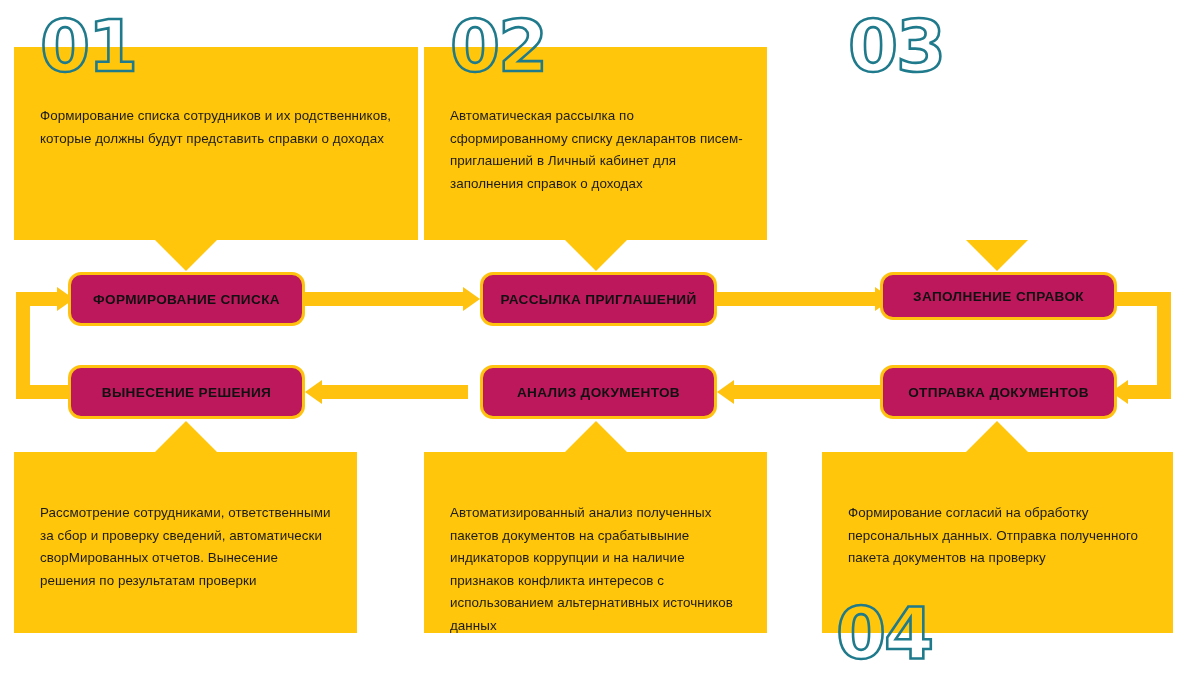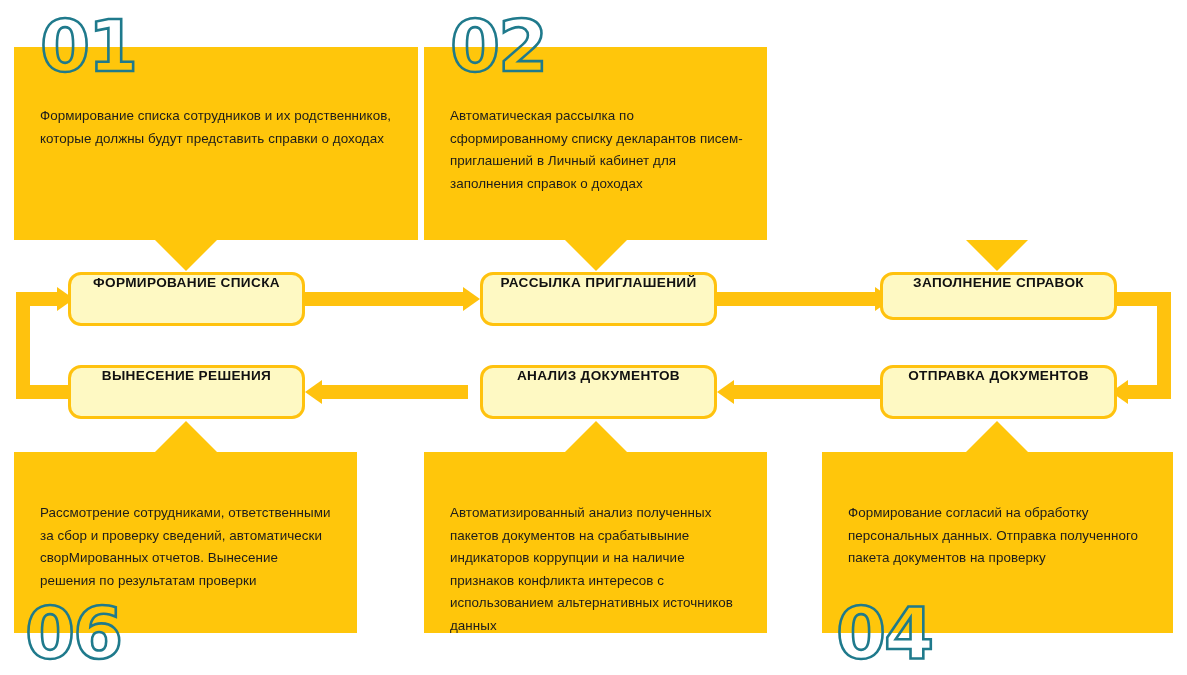--- a/index.html
+++ b/index.html
@@ -56,24 +56,25 @@
     letter-spacing:-2px;
     color:transparent;
     -webkit-text-stroke:2.6px #1F7A8C;
     text-shadow:none;
     user-select:none;
   }
 
   
   .flowbox{
     position:absolute;
-    background:#fef9c3;
+    background:#be185d;
     border:3.2px solid #FFC20E;
     border-radius:13px;
     display:flex;
+    align-items:center;
     justify-content:center;
     box-sizing:border-box;
     z-index:5;
   }
   .flowbox span{
     font-size:13.6px;
     font-weight:700;
     color:#111111;
     letter-spacing:0.35px;
     text-align:center;
@@ -109,26 +110,26 @@
   <div class="tail-down" style="left:155px;top:240px;"></div>
   <div class="numeral" style="left:40px;top:10px;">01</div>
 
   <div class="card top" style="left:424px;top:47px;width:343px;height:193px;">
     <div class="card-text">Автоматическая рассылка по сформированному списку декларантов писем-приглашений в Личный кабинет для заполнения справок о доходах</div>
   </div>
   <div class="tail-down" style="left:565px;top:240px;"></div>
   <div class="numeral" style="left:450px;top:10px;">02</div>
 
   <div class="tail-down" style="left:966px;top:240px;"></div>
+  <div class="numeral" style="left:848px;top:10px;">03</div>
 
   <div class="card bottom" style="left:14px;top:452px;width:343px;height:181px;">
     <div class="card-text">Рассмотрение сотрудниками, ответственными за сбор и проверку сведений, автоматически сворМированных отчетов. Вынесение решения по результатам проверки</div>
   </div>
   <div class="tail-up" style="left:155px;top:421px;"></div>
-  <div class="numeral" style="left:25px;top:597px;">06</div>
 
   <div class="card bottom" style="left:424px;top:452px;width:343px;height:181px;">
     <div class="card-text">Автоматизированный анализ полученных пакетов документов на срабатывыние индикаторов коррупции и на наличие признаков конфликта интересов с использованием альтернативных источников данных</div>
   </div>
   <div class="tail-up" style="left:565px;top:421px;"></div>
 
   <div class="card bottom" style="left:822px;top:452px;width:351px;height:181px;">
     <div class="card-text">Формирование согласий на обработку персональных данных. Отправка полученного пакета документов на проверку</div>
   </div>
   <div class="tail-up" style="left:966px;top:421px;"></div>

